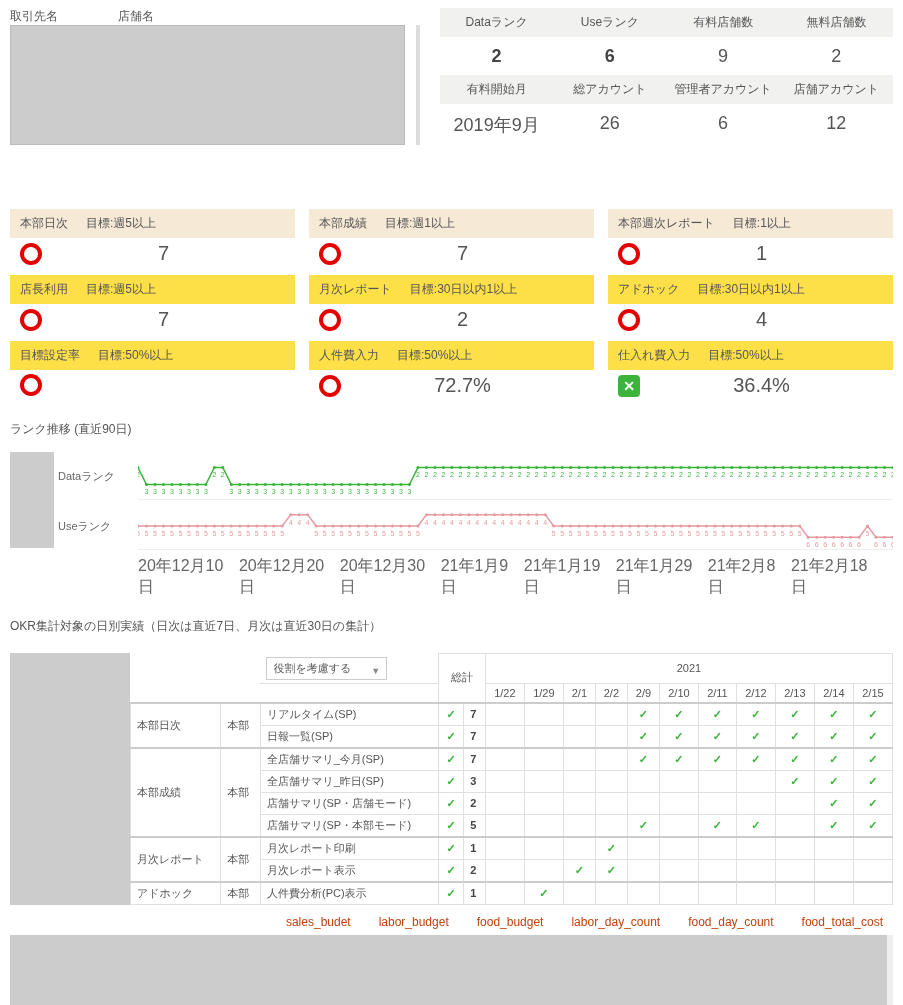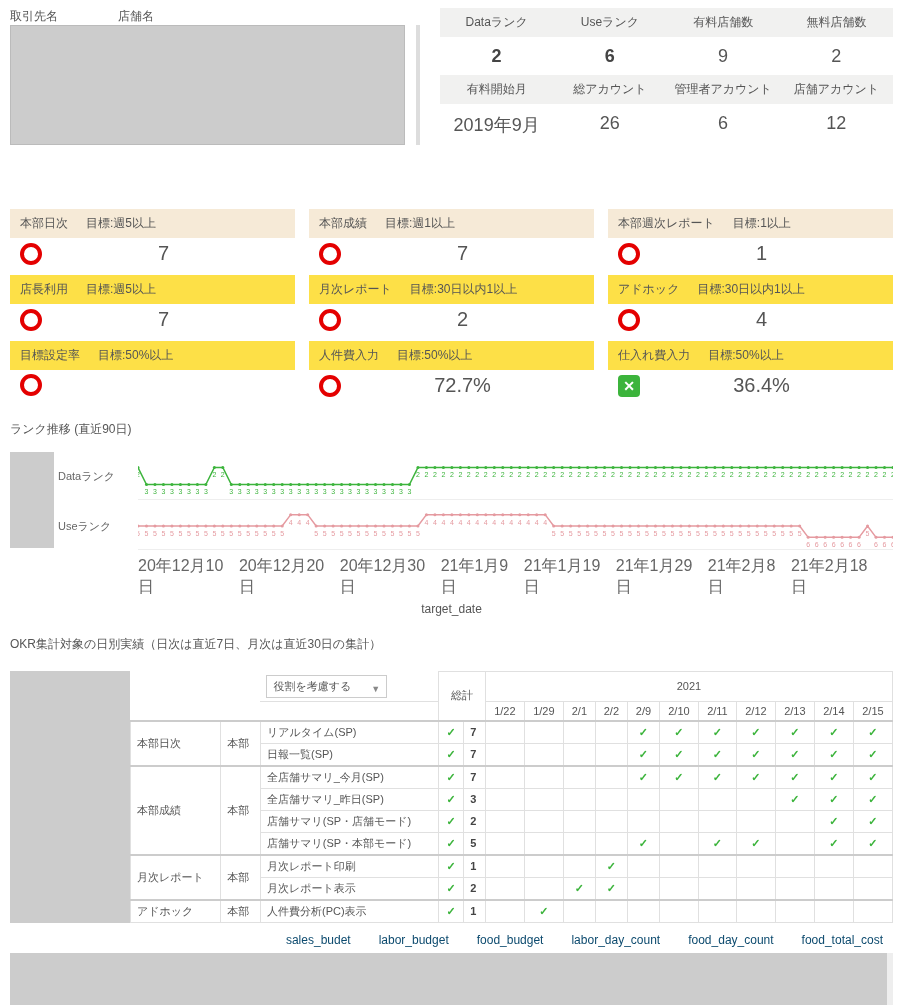--- a/index.html
+++ b/index.html
@@ -49,21 +49,21 @@
   .dropdown .arrow { margin-left:20px; font-size:9px; color:#888; }
   
   table.okr { border-collapse:collapse; width:100%; font-size:11px; }
   table.okr th, table.okr td { border:1px solid #e0e0e0; padding:3px 6px; text-align:left; color:#555; white-space:nowrap;}
   table.okr th { font-weight:400; background:#fff; text-align:center;}
   table.okr td.center { text-align:center; }
   table.okr td.num { text-align:left; font-weight:600; color:#444; }
   .check { color:#3cb43c; font-weight:600; }
   tr.cat-first td, tr.cat-first th { border-top:2px solid #ccc;}
   
-  .bottom-headers { display:flex; gap:28px; justify-content:flex-end; padding:10px 20px 6px; font-size:12px; color:#0c4a6e;}
+  .bottom-headers { display:flex; gap:28px; justify-content:flex-end; padding:10px 20px 6px; font-size:12px; color:#c2410c;}
   .bottom-gray { height:110px; background:#ccc; margin:0 10px 10px; border-right:6px solid #eee;}
   
 </style>
 </head>
 <body>
 
 <div class="top-row">
   <div class="left-info">
     <div class="field-labels">
       <span>取引先名</span>
@@ -591,21 +591,20 @@
   <div class="x-axis" id="x-axis">
       <span>20年12月10日</span>
       <span>20年12月20日</span>
       <span>20年12月30日</span>
       <span>21年1月9日</span>
       <span>21年1月19日</span>
       <span>21年1月29日</span>
       <span>21年2月8日</span>
       <span>21年2月18日</span>
     </div>
-  <div class="x-title">target_date</div>
 </div>
 
 <div class="okr-section">
   <div class="okr-title">OKR集計対象の日別実績（日次は直近7日、月次は直近30日の集計）</div>
   <div class="okr-body">
     <div class="okr-side-gray"></div>
     <div class="okr-table">
       <table class="okr" id="okr-table">
           <tbody>
             <tr>

